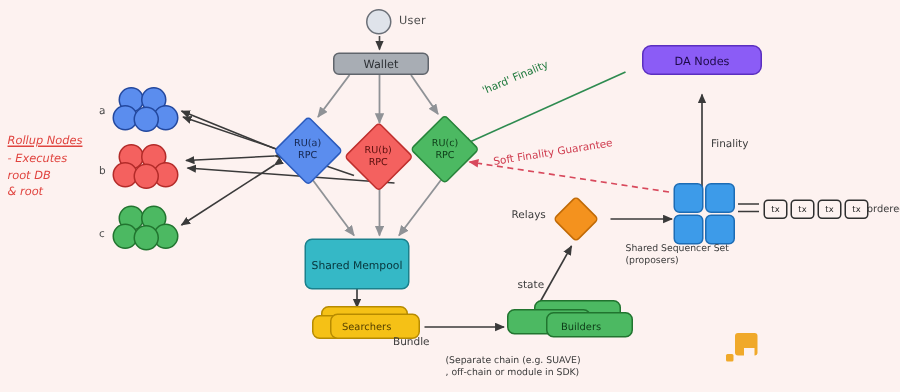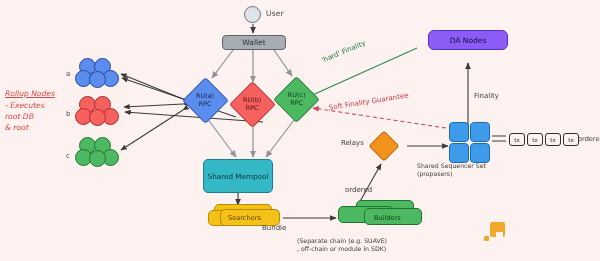--- a/index.html
+++ b/index.html
@@ -401,21 +401,21 @@
     <span class="tx-chip">tx</span>
     <span class="tx-chip">tx</span>
     <span class="tx-chip">tx</span>
   </div>
   <div class="edge-label" style="left:578px; top:135px; font-size:6.6px;">ordered blocks</div>
 
   <div class="edge-label green-lbl" style="left:322px; top:57px; transform:rotate(-23deg); transform-origin:left center;">'hard' Finality</div>
   <div class="edge-label red-lbl" style="left:329px; top:104px; transform:rotate(-9deg); transform-origin:left center;">Soft Finality Guarantee</div>
   <div class="edge-label" style="left:474px; top:92px;">Finality</div>
   <div class="edge-label" style="left:262px; top:224px;">Bundle</div>
-  <div class="edge-label" style="left:345px; top:186px;">ordered</div>
+  <div class="edge-label" style="left:345px; top:186px;">state</div>
 
   <div class="watermark" style="left:484px; top:222px;">
     <span class="wm-mark">
       <span class="sq-o"></span>
       <span class="sq-w"></span>
       <span class="dot"></span>
     </span>
   </div>
 
 </div>

